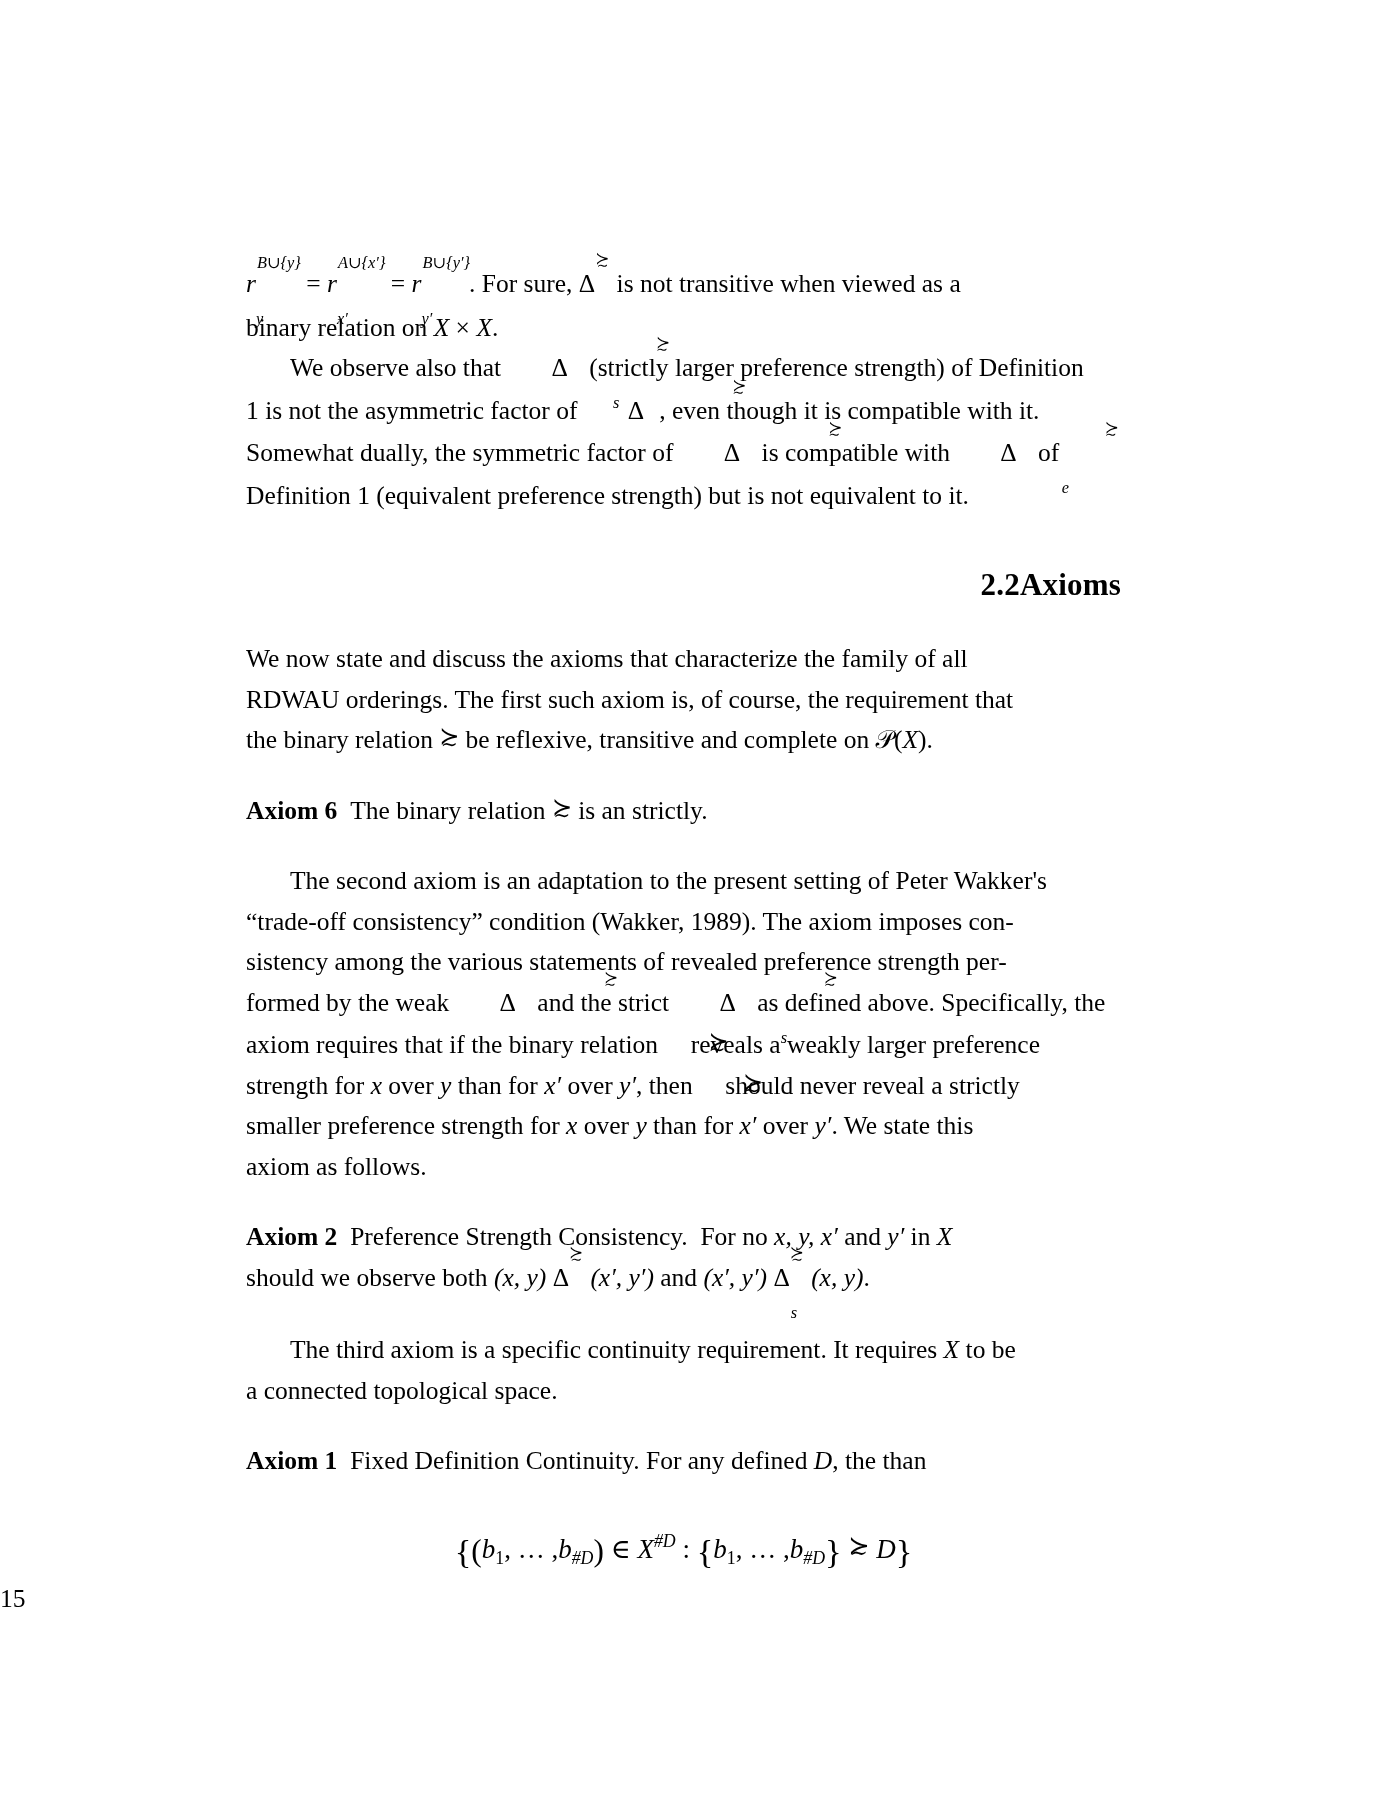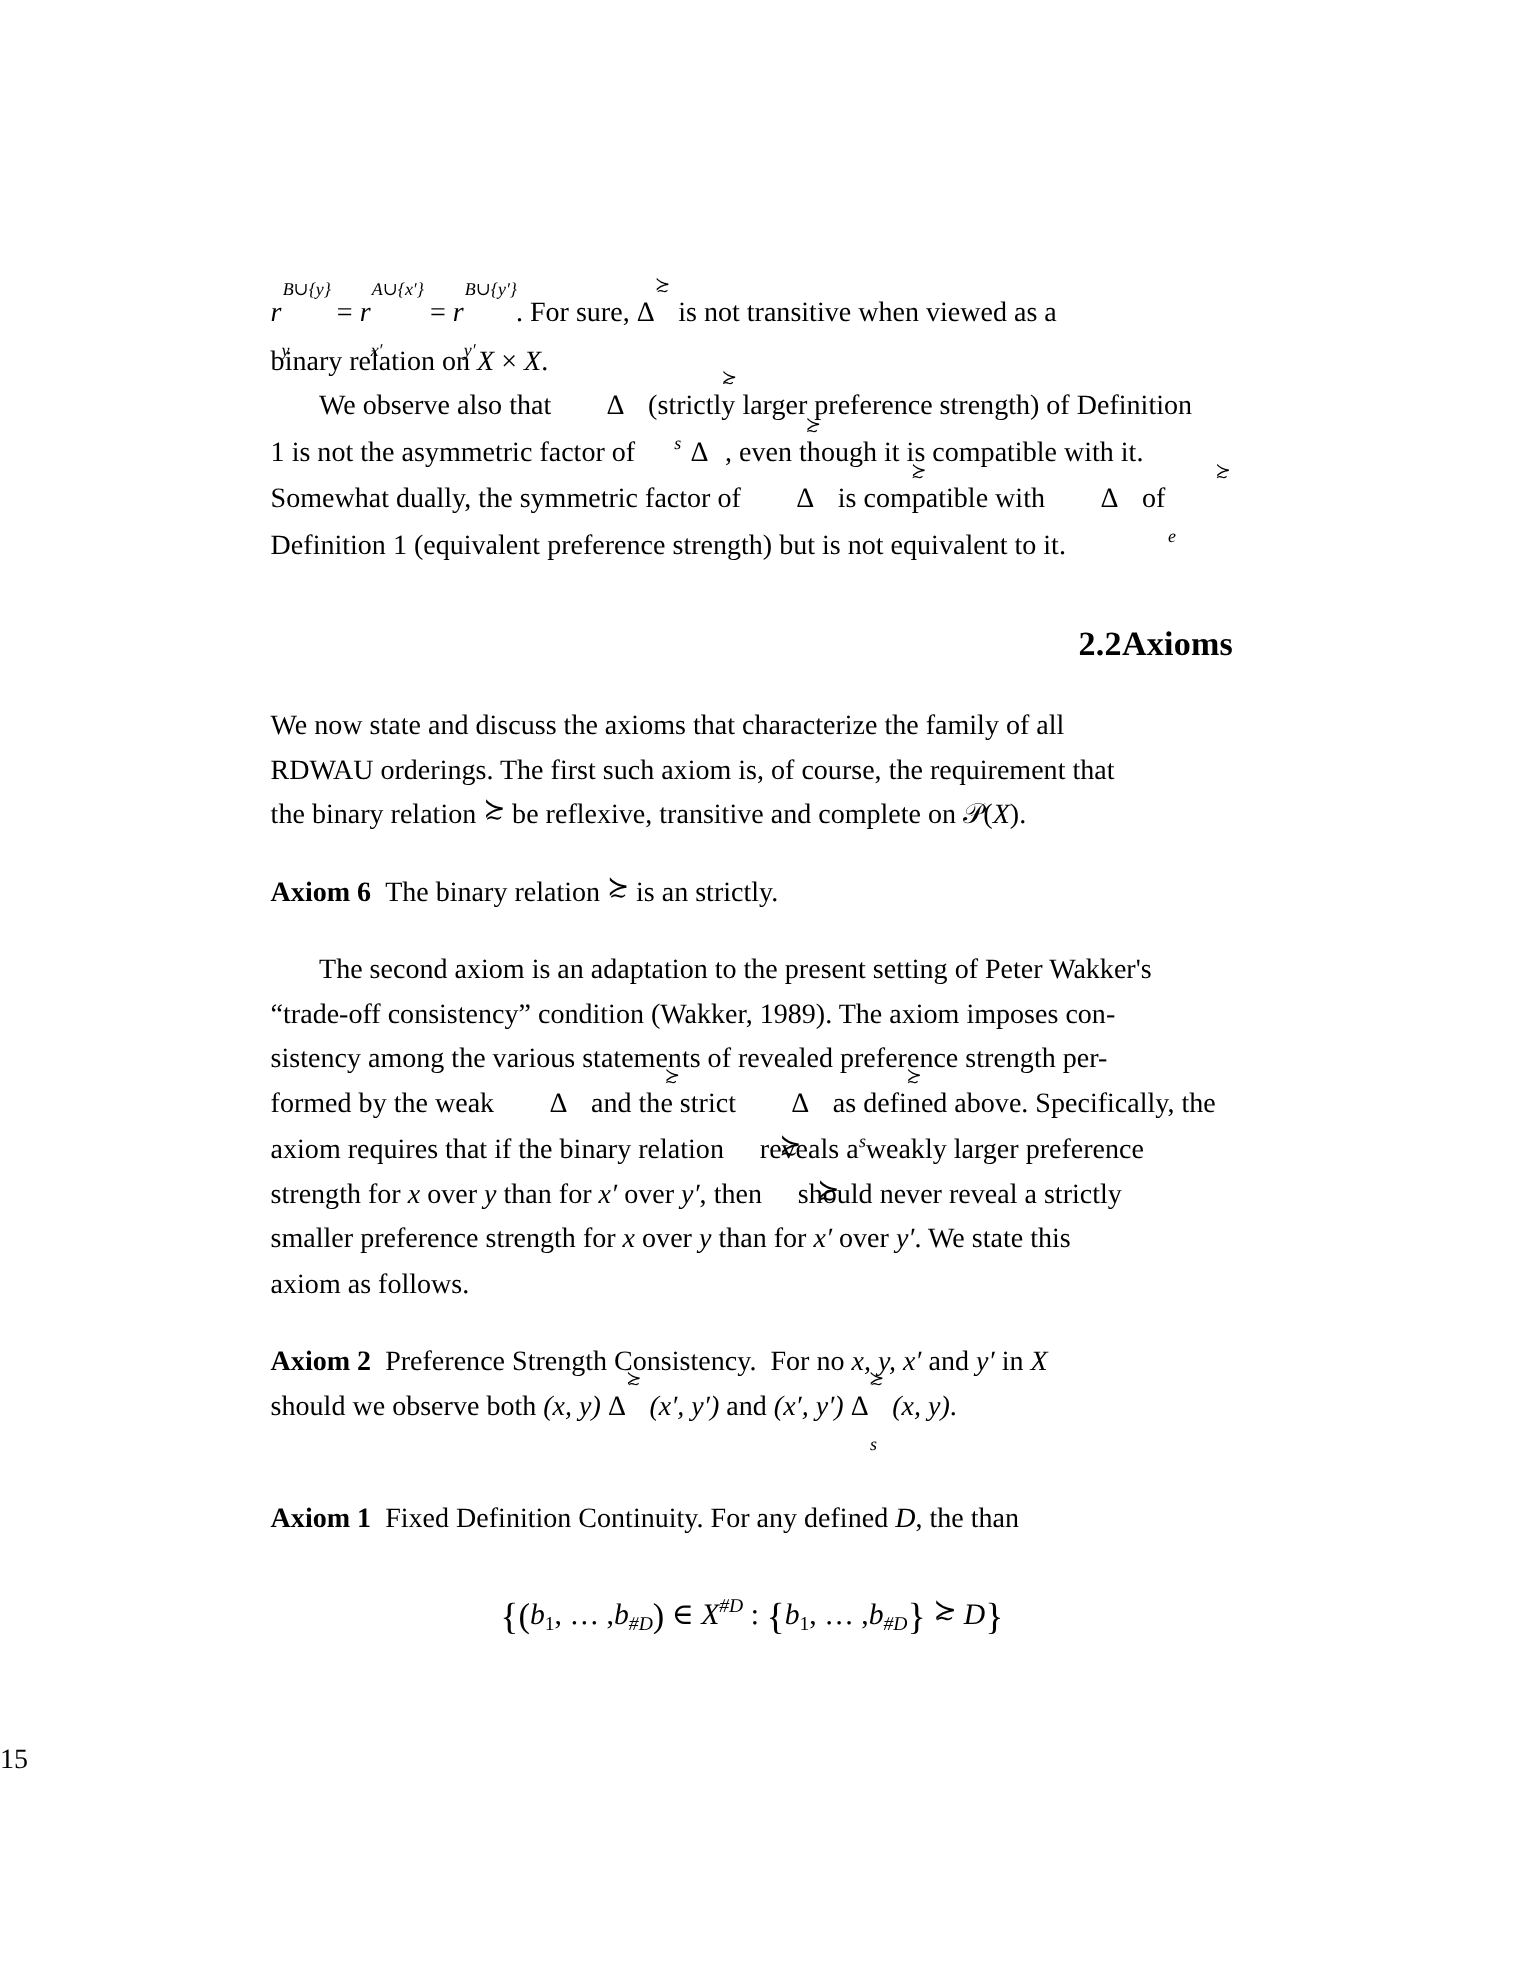--- a/index.html
+++ b/index.html
@@ -218,20 +218,21 @@
     <div class="sp-axiom"></div>
 
     <p class="body indent"><span>The second axiom is an adaptation to the present setting of Peter Wakker's</span><br><span>“trade-off consistency” condition (Wakker, 1989). The axiom imposes con-</span><br><span>sistency among the various statements of revealed preference strength per-</span><br><span>formed by the weak </span><span class="delta"><span class="dbase">Δ</span><span class="dscripts"><span class="dsup"><span class="succ sm"><span class="top">≻</span><span class="bot">∼</span></span></span></span><span class="dpad">≿</span></span><span> and the strict </span><span class="delta"><span class="dbase">Δ</span><span class="dscripts"><span class="dsup"><span class="succ sm"><span class="top">≻</span><span class="bot">∼</span></span></span><span class="dsub">s</span></span><span class="dpad">≿</span></span><span> as defined above. Specifically, the</span><br><span>axiom requires that if the binary relation </span><span class="succ"><span class="top">≻</span><span class="bot">∼</span></span><span> reveals a weakly larger preference</span><br><span>strength for </span><span class="math">x</span><span> over </span><span class="math">y</span><span> than for </span><span class="math">x′</span><span> over </span><span class="math">y′</span><span>, then </span><span class="succ"><span class="top">≻</span><span class="bot">∼</span></span><span> should never reveal a strictly</span><br><span>smaller preference strength for </span><span class="math">x</span><span> over </span><span class="math">y</span><span> than for </span><span class="math">x′</span><span> over </span><span class="math">y′</span><span>. We state this</span><br><span>axiom as follows.</span></p>
 
     <div class="sp-axiom"></div>
 
     <p class="axiom"><span class="axlabel">Axiom 2</span>&nbsp;&nbsp;<span class="it">Preference Strength Consistency.</span>&nbsp;&nbsp;<span class="it">For no </span><span class="math">x, y, x′</span><span class="it"> and </span><span class="math">y′</span><span class="it"> in </span><span class="math">X</span><br><span class="it">should we observe both </span><span class="math">(x, y)</span> <span class="delta"><span class="dbase">Δ</span><span class="dscripts"><span class="dsup"><span class="succ sm"><span class="top">≻</span><span class="bot">∼</span></span></span></span><span class="dpad">≿</span></span> <span class="math">(x′, y′)</span><span class="it"> and </span><span class="math">(x′, y′)</span> <span class="delta"><span class="dbase">Δ</span><span class="dscripts"><span class="dsup"><span class="succ sm"><span class="top">≻</span><span class="bot">∼</span></span></span><span class="dsub">s</span></span><span class="dpad">≿</span></span> <span class="math">(x, y)</span><span class="it">.</span></p>
 
     <div class="sp-axiom"></div>
 
+    <p class="body indent"><span>The third axiom is a specific continuity requirement. It requires </span><span class="math">X</span><span> to be</span><br><span>a connected topological space.</span></p>
 
     <div class="sp-axiom"></div>
 
     <p class="axiom"><span class="axlabel">Axiom 1</span>&nbsp;&nbsp;<span class="it">Fixed Definition Continuity.</span>&nbsp;<span class="it">For any defined </span><span class="math">D</span><span class="it">, the than</span></p>
 
     <div style="height:46px"></div>
 
     <p class="display-eq"><span class="brace">{</span><span class="paren">(</span><span>b</span><sub class="mu">1</sub><span class="opnorm">, … ,</span><span>b</span><sub class="m">#D</sub><span class="paren">)</span> <span class="opnorm">∈</span> <span>X</span><sup class="m">#D</sup> <span class="opnorm">:</span> <span class="brace">{</span><span>b</span><sub class="mu">1</sub><span class="opnorm">, … ,</span><span>b</span><sub class="m">#D</sub><span class="brace">}</span> <span class="succ"><span class="top">≻</span><span class="bot">∼</span></span> <span>D</span><span class="brace">}</span></p>
 
   </div>

